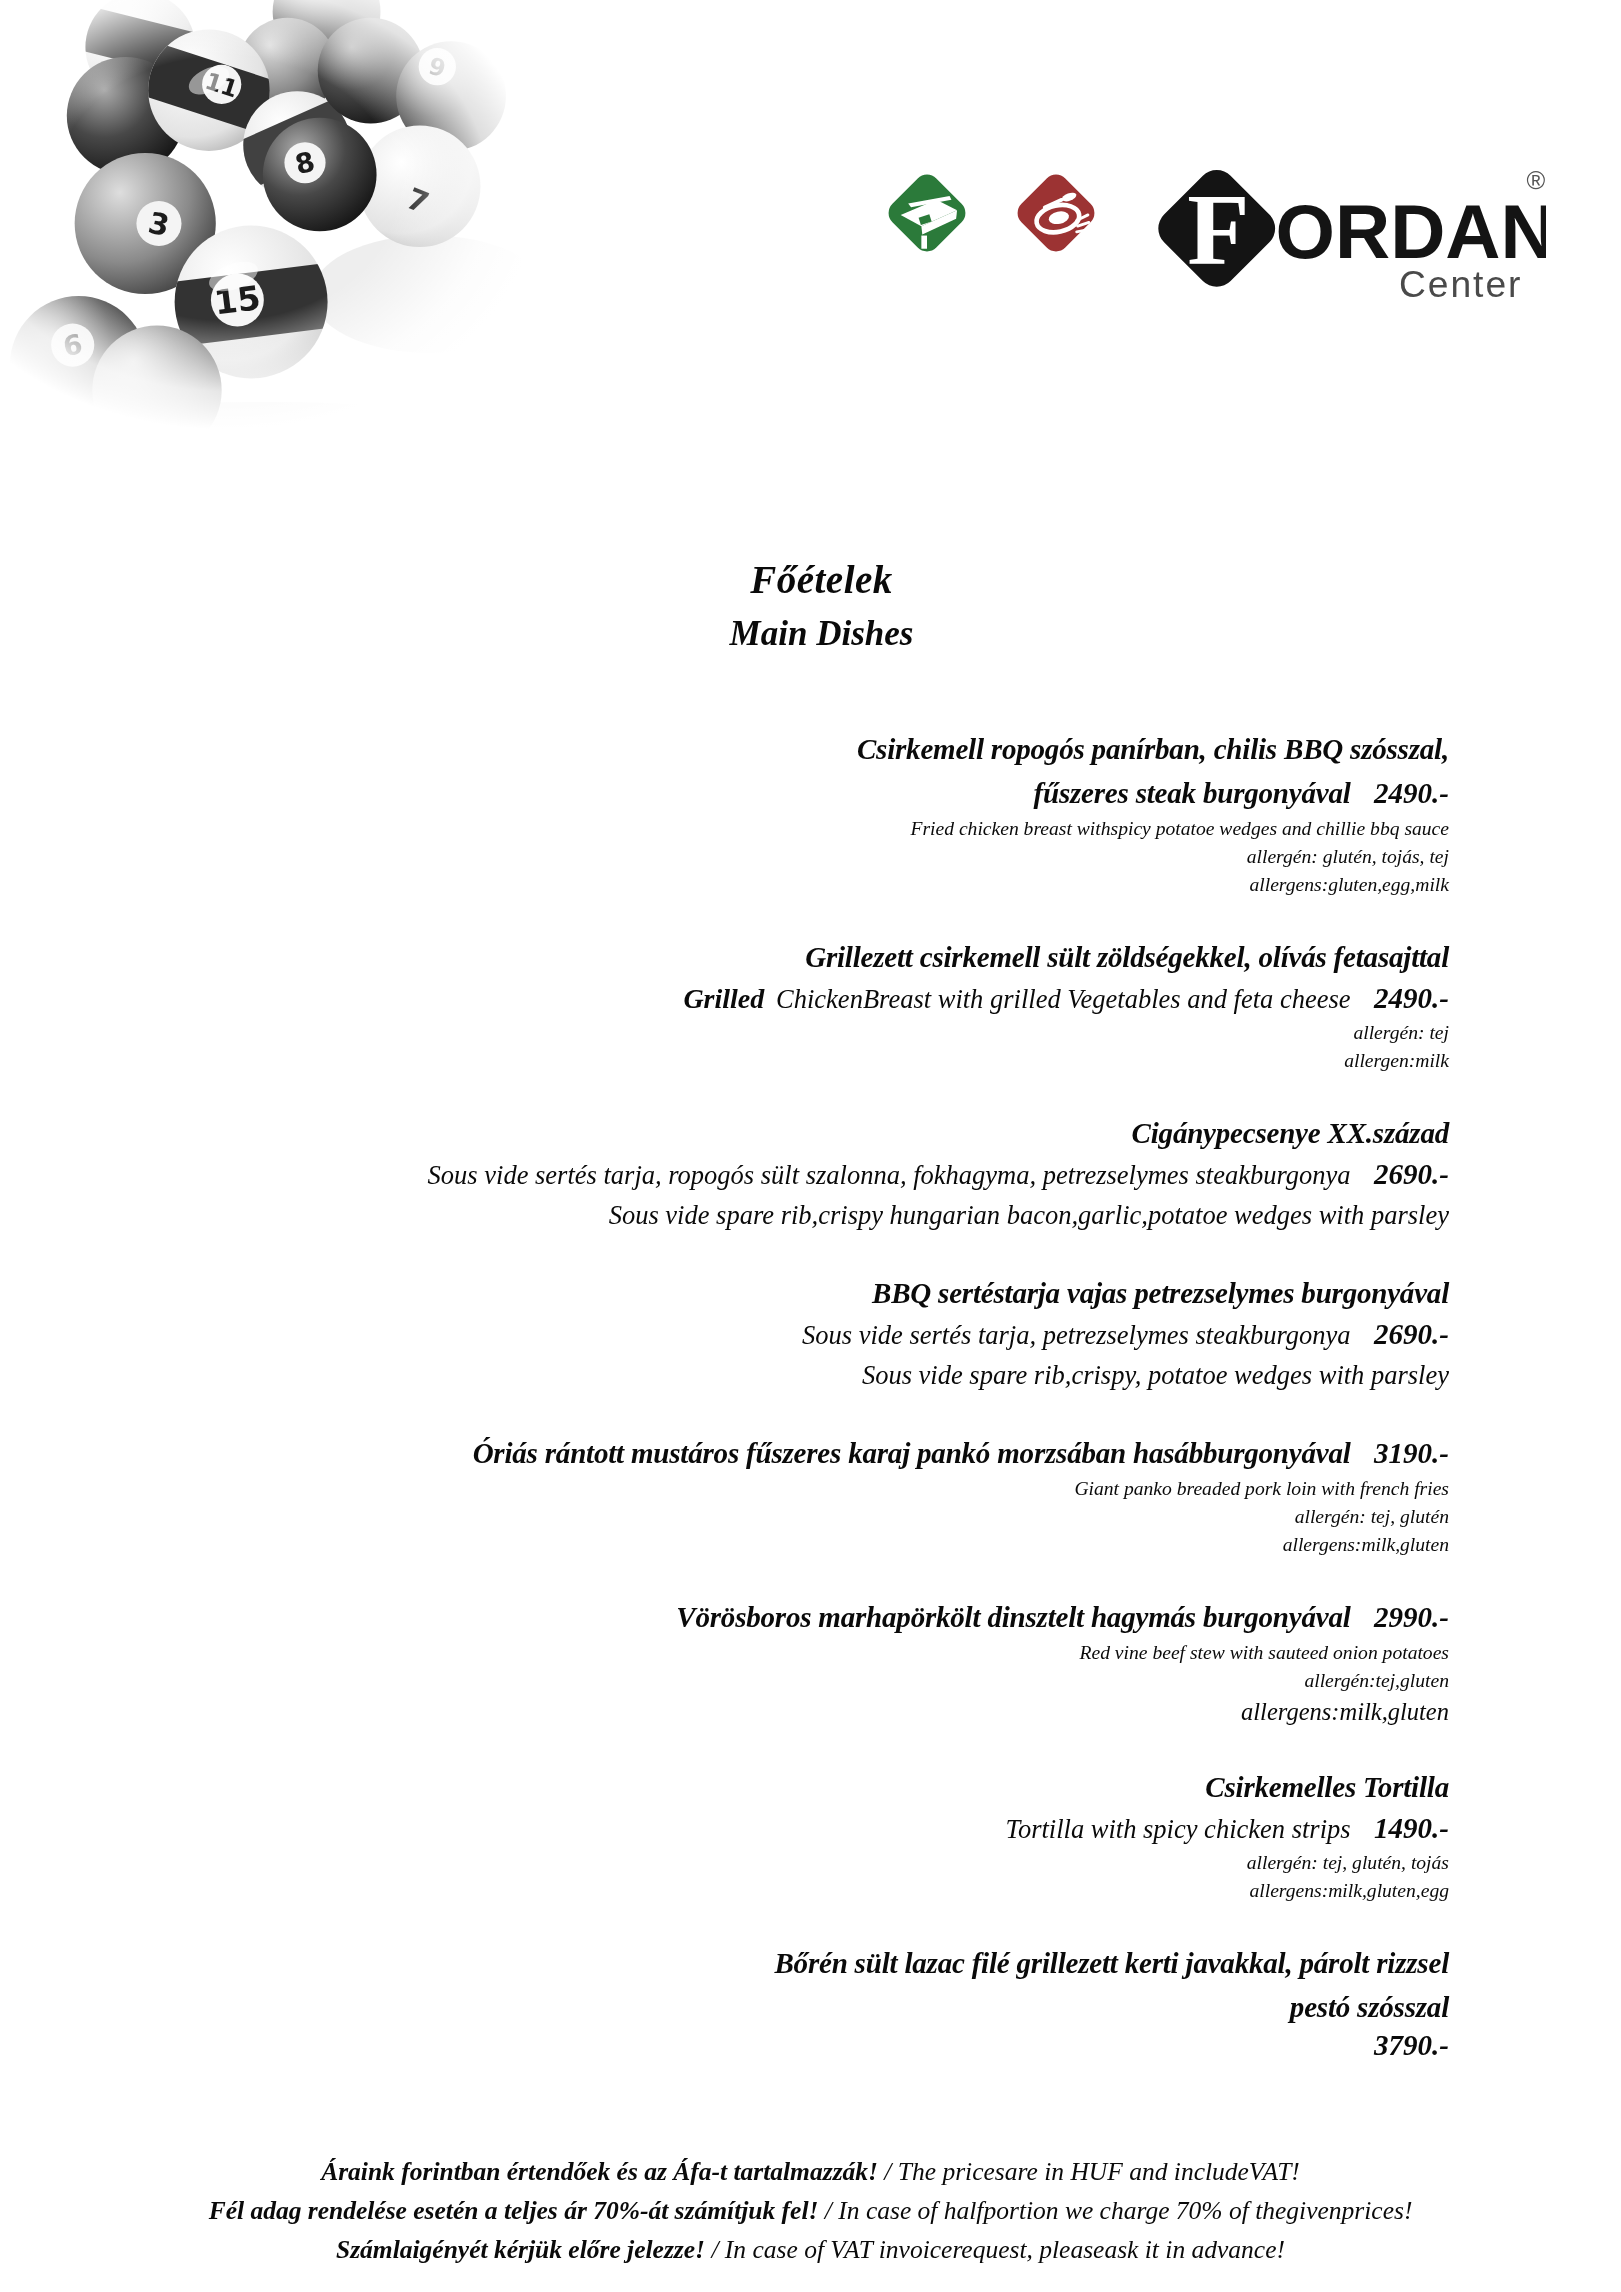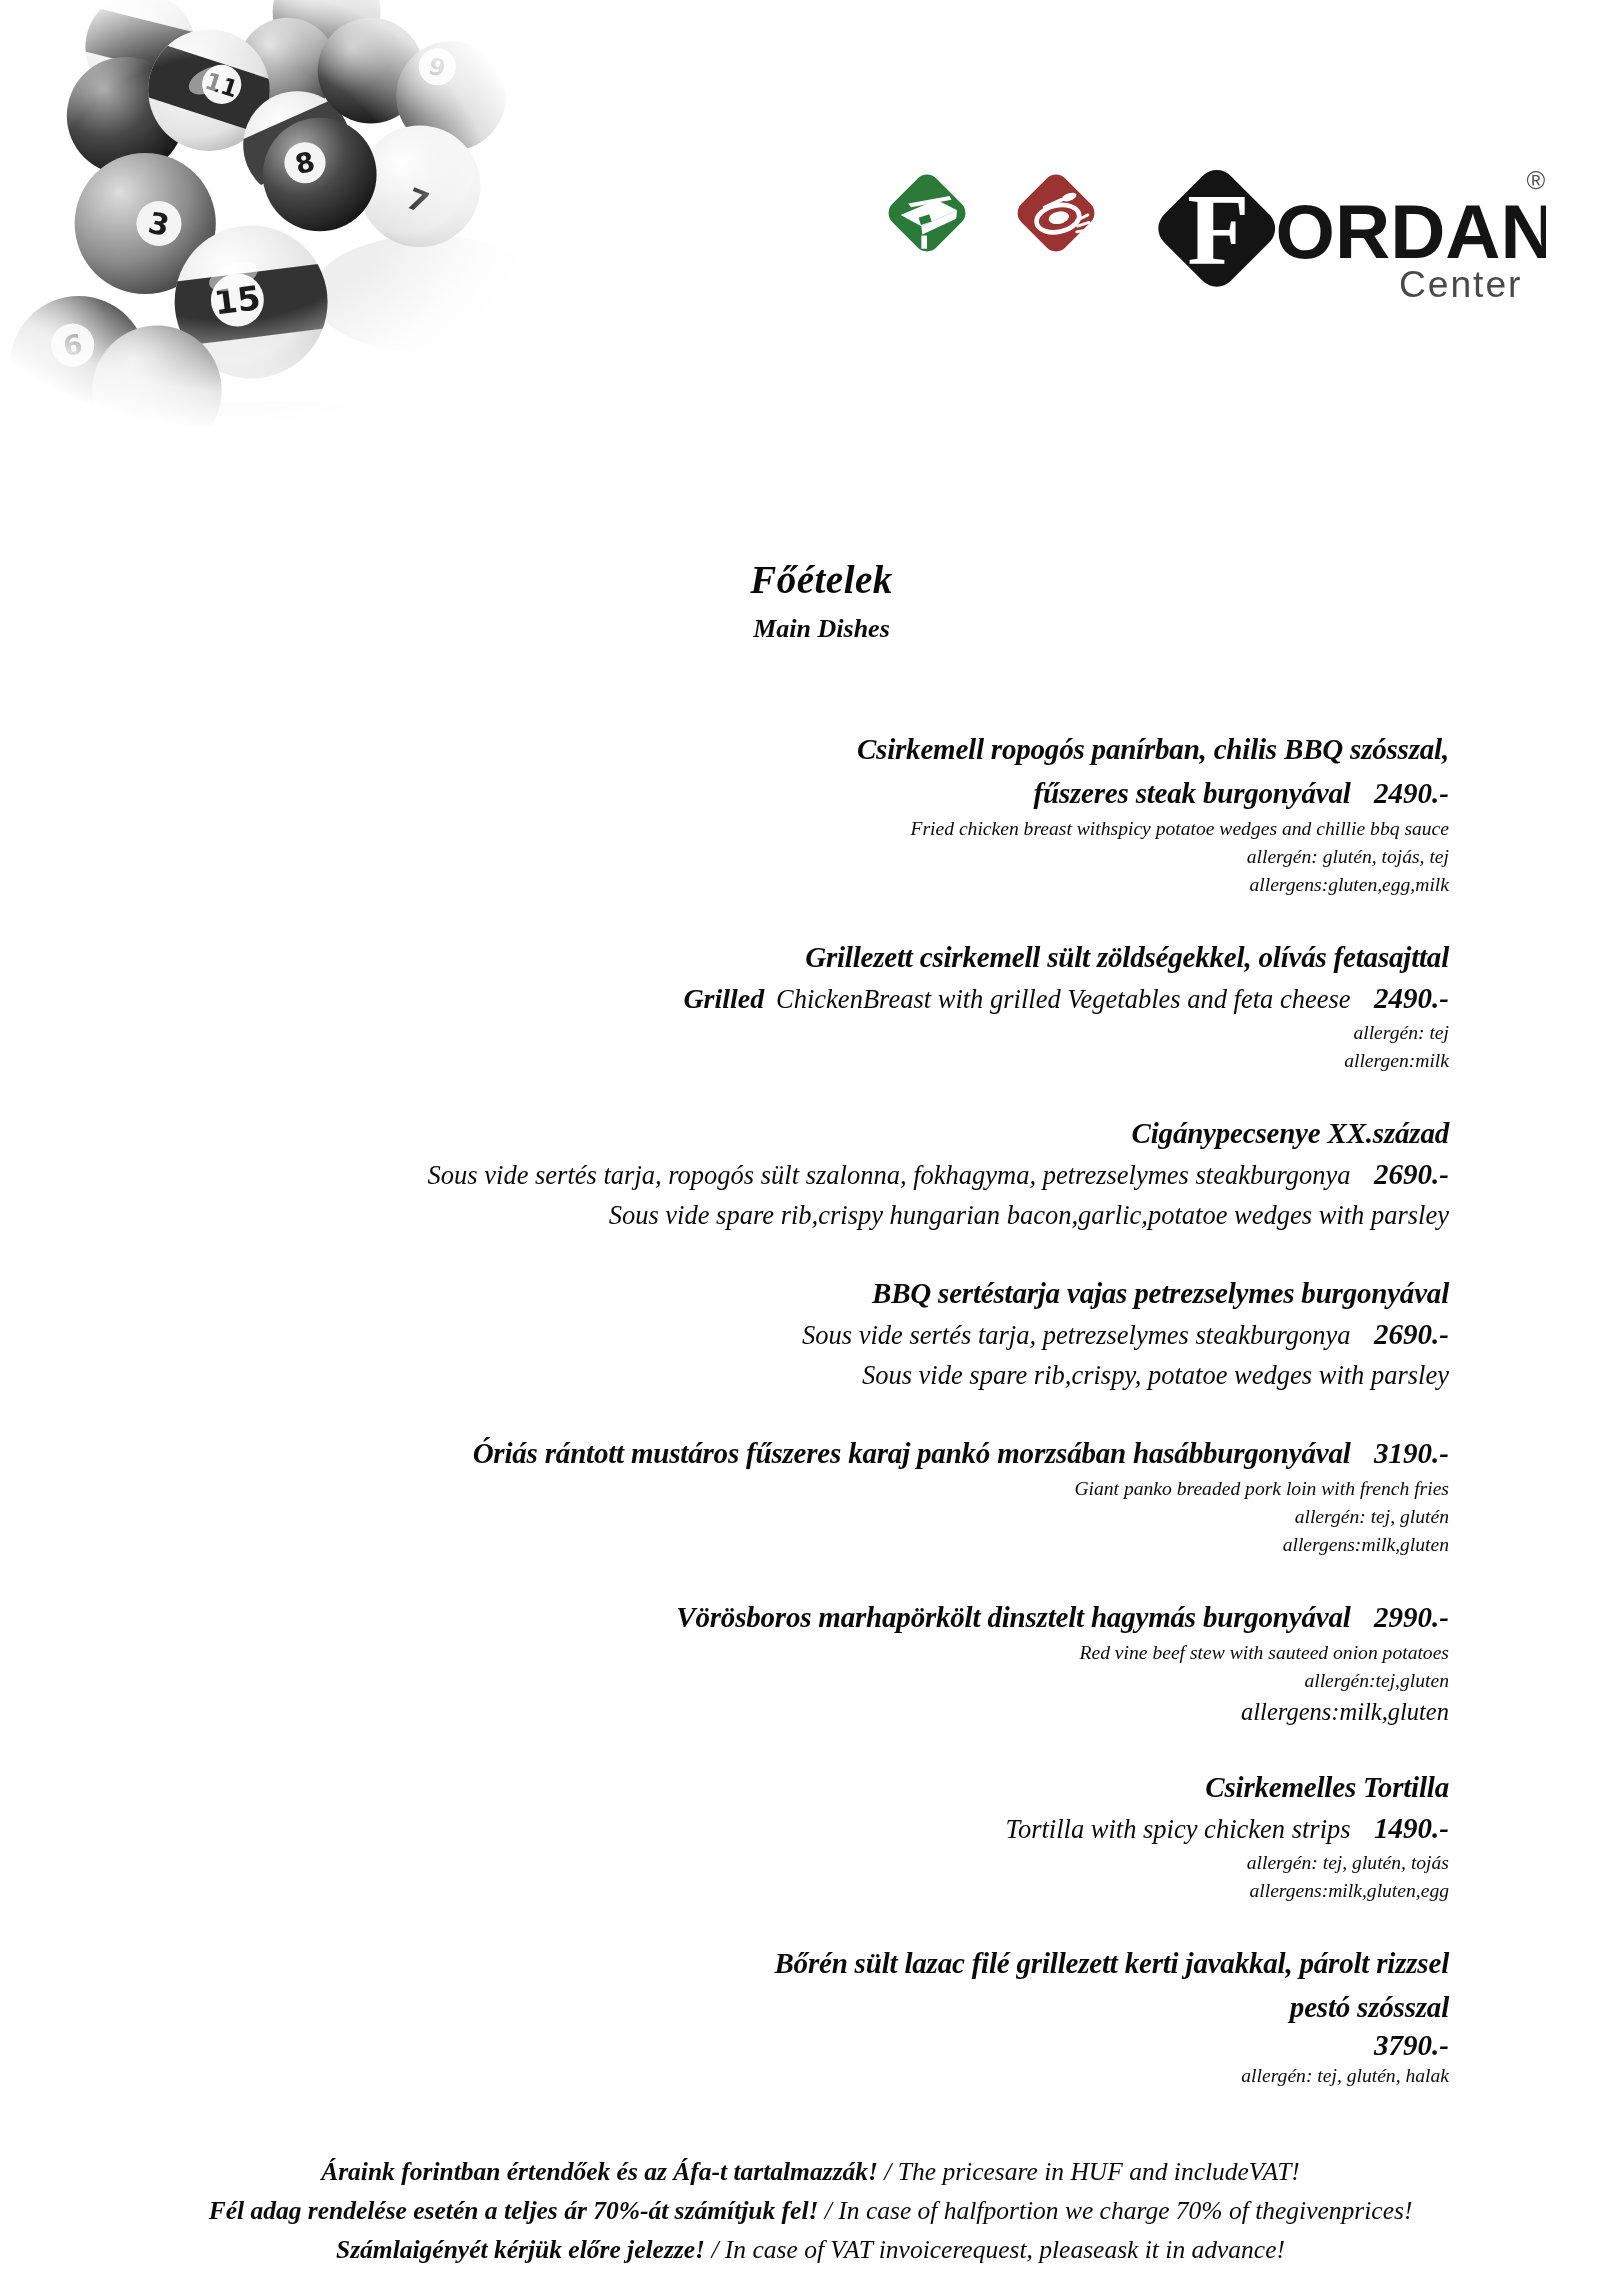--- a/index.html
+++ b/index.html
@@ -39,21 +39,21 @@
   
   .menu-title {
     position: absolute; left: 194px; top: 557px; width: 1255px;
     text-align: center;
   }
   .menu-title h1 {
     margin: 0; font-size: 39px; font-weight: 700; font-style: italic;
     letter-spacing: 0.5px;
   }
   .menu-title h2 {
-    margin: 11.8px 0 0 0; font-size: 26px; font-weight: 700; font-style: italic;
+    margin: 11.8px 0 0 0; font-size: 35px; font-weight: 700; font-style: italic;
   }
 
   
   .menu {
     position: absolute; left: 194px; top: 727px; width: 1255px;
   }
   .item { margin-bottom: 36px; }
   .row { display: flex; justify-content: flex-end; align-items: baseline; }
   .left { display: inline; }
   .t-title  { font-size: 29px; font-weight: 700; font-style: italic; line-height: 44px; letter-spacing: -0.2px; }
@@ -318,23 +318,20 @@
   <article class="item">
     <div class="row">
         <span class="t-title">Bőrén sült lazac filé grillezett kerti javakkal, párolt rizzsel</span>
       </div>
     <div class="row">
         <span class="t-title">pestó szósszal</span>
       </div>
     <div class="row">
       <span class="price">3790.-</span>
     </div>
-    <div class="row">
-        <span class="t-small">allergén: tej, glutén, halak</span>
-      </div>
   </article>
 
 </section>
 
 <footer class="footer">
   <div class="f-line">
     <span class="f-hu">Áraink forintban értendőek és az Áfa-t tartalmazzák!</span>
     <span class="f-en">/ The pricesare in HUF and includeVAT!</span>
   </div>
   <div class="f-line">

